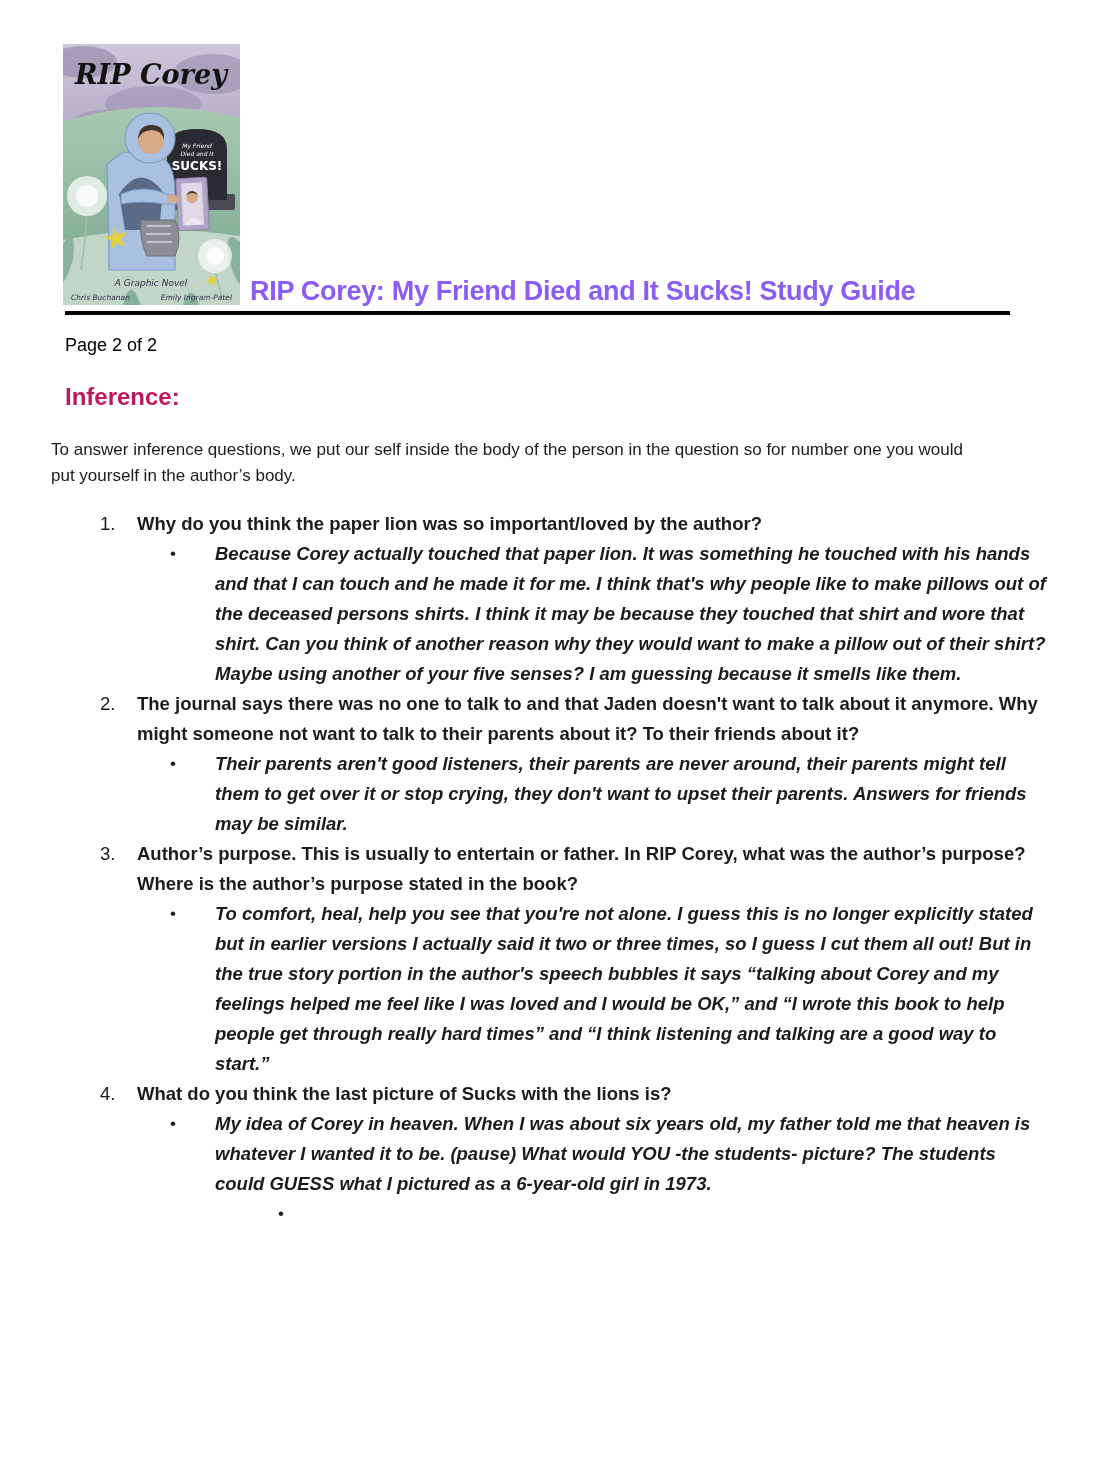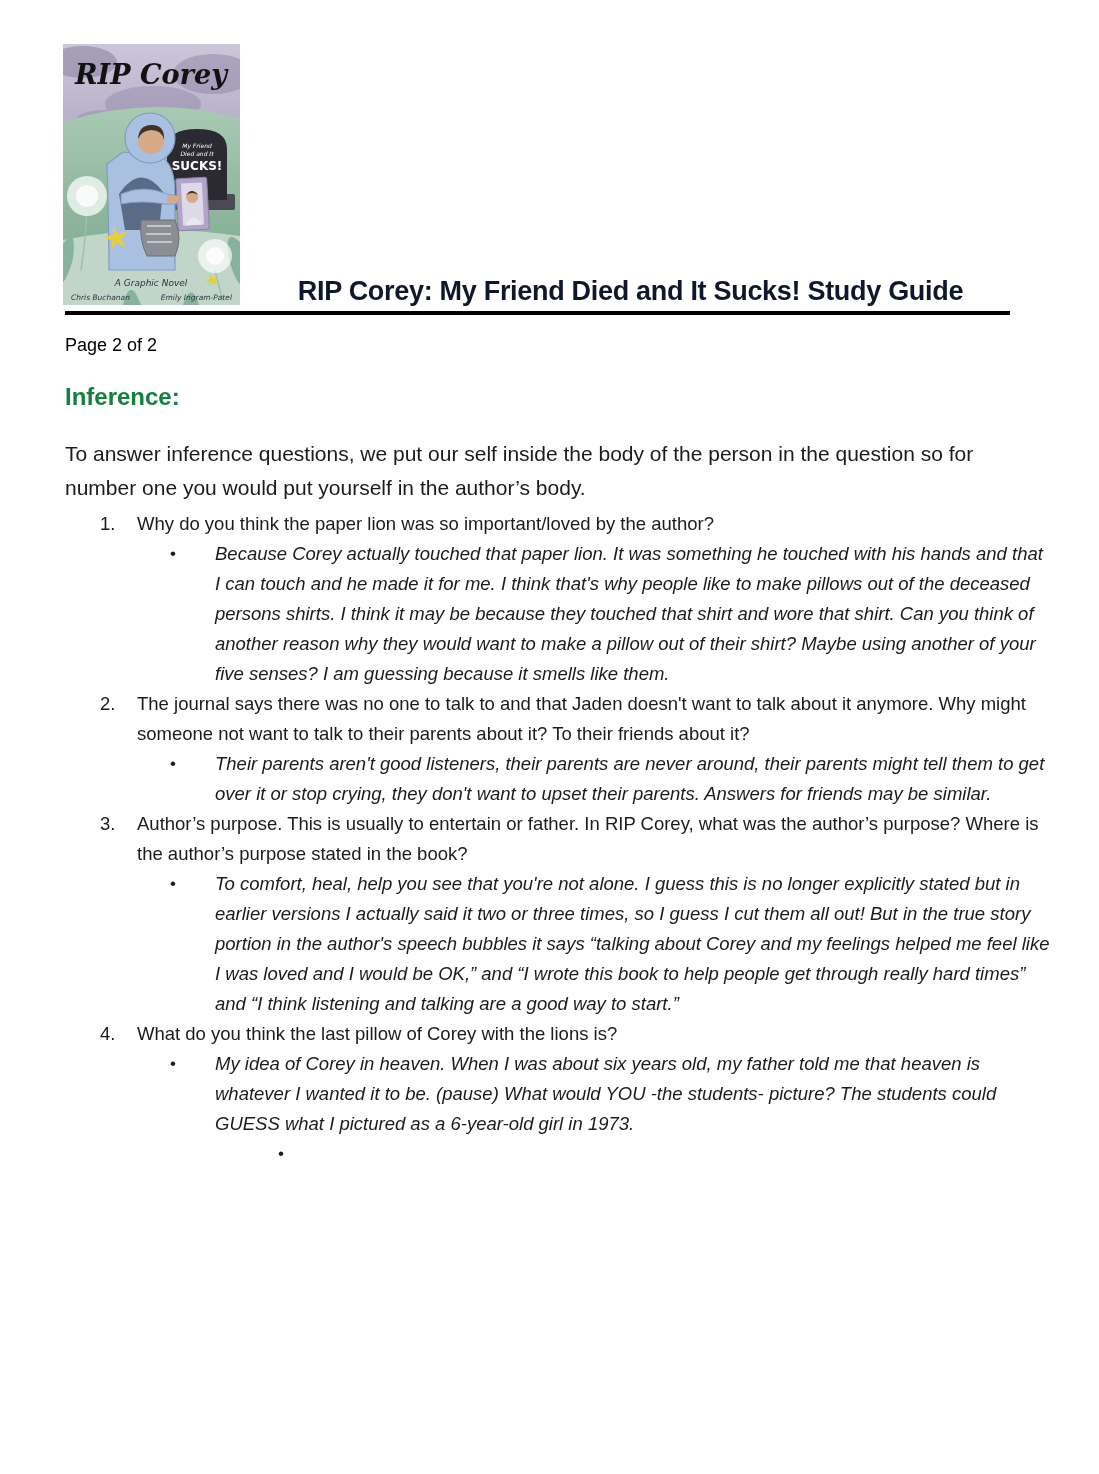--- a/index.html
+++ b/index.html
@@ -13,46 +13,46 @@
   }
   .cover {
     position:absolute; left:63px; top:44px;
     width:177px; height:261px;
   }
   .cover svg { display:block; width:177px; height:261px; }
   .doc-title {
     position:absolute; top:276px; left:250px; right:88px;
     margin:0;
     font-size:27px; font-weight:bold; letter-spacing:-0.3px;
-    text-align:center; white-space:nowrap;
-    color:#0f172a;
+    text-align:left; white-space:nowrap;
+    color:#8b5cf6;
   }
   .title-rule {
     position:absolute; left:65px; top:311px;
     width:945px; height:4px; background:#000;
   }
   .page-label {
     position:absolute; left:65px; top:335px;
     font-size:18px; font-weight:normal; color:#000;
   }
   .section-heading {
     position:absolute; left:65px; top:383px; margin:0;
-    font-size:24px; font-weight:bold; color:#15803d;
+    font-size:24px; font-weight:bold; color:#be185d;
   }
   .intro {
-    position:absolute; left:65px; top:437px; margin:0;
-    width:935px; font-size:21px; line-height:34px;
+    position:absolute; left:51px; top:437px; margin:0;
+    width:935px; font-size:17px; line-height:26px;
   }
   .qlist {
     position:absolute; left:65px; top:509px;
     width:985px; font-size:18.5px; line-height:30px;
   }
   .row { display:flex; align-items:flex-start; }
   .row .marker { flex:none; }
-  .row .txt { flex:1; min-width:0; }
+  .row .txt { flex:1; min-width:0;font-weight:bold; }
   .row.q { padding-left:35px; }
   .row.q .marker { width:37px; }
   .row.a { padding-left:105px; font-style:italic; }
   .row.a .marker { width:45px; font-style:normal; font-size:17px; }
   .row.a2 { padding-left:213px; font-style:italic; }
   .row.a2 .marker { width:32px; font-style:normal; font-size:17px; }
 </style>
 </head>
 <body>
 
@@ -171,21 +171,21 @@
       <span class="marker">3.</span>
       <span class="txt">Author’s purpose. This is usually to entertain or father. In RIP Corey, what was the author’s purpose? Where is the author’s purpose stated in the book?</span>
     </div>
     <div class="row a">
       <span class="marker">•</span>
       <span class="txt">To comfort, heal, help you see that you're not alone. I guess this is no longer explicitly stated but in earlier versions I actually said it two or three times, so I guess I cut them all out! But in the true story portion in the author's speech bubbles it says “talking about Corey and my feelings helped me feel like I was loved and I would be OK,” and “I wrote this book to help people get through really hard times” and “I think listening and talking are a good way to start.”</span>
     </div>
 
     <div class="row q">
       <span class="marker">4.</span>
-      <span class="txt">What do you think the last pillow of Corey with the lions is?</span>
+      <span class="txt">What do you think the last picture of Sucks with the lions is?</span>
     </div>
     <div class="row a">
       <span class="marker">•</span>
       <span class="txt">My idea of Corey in heaven. When I was about six years old, my father told me that heaven is whatever I wanted it to be. (pause) What would YOU -the students- picture? The students could GUESS what I pictured as a 6-year-old girl in 1973.</span>
     </div>
     <div class="row a2">
       <span class="marker">•</span>
     </div>
 
   </div>

